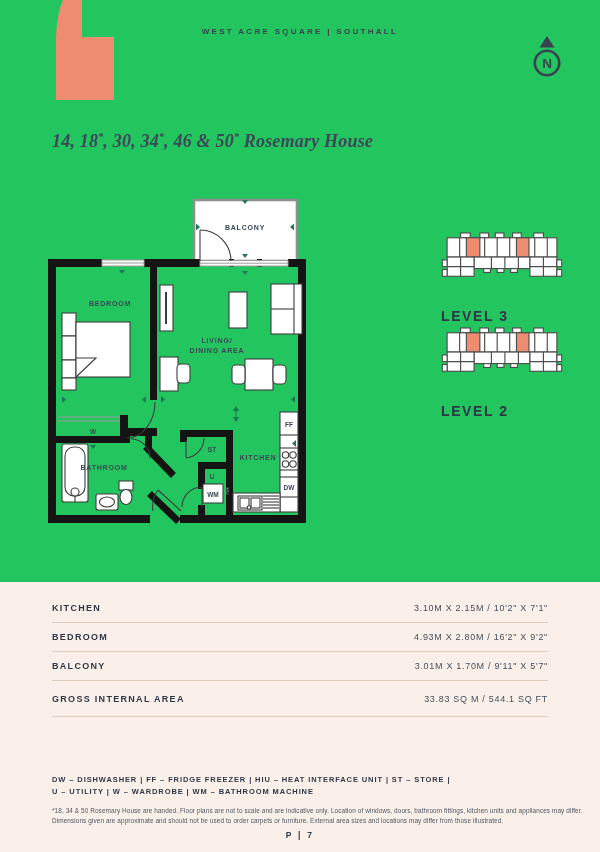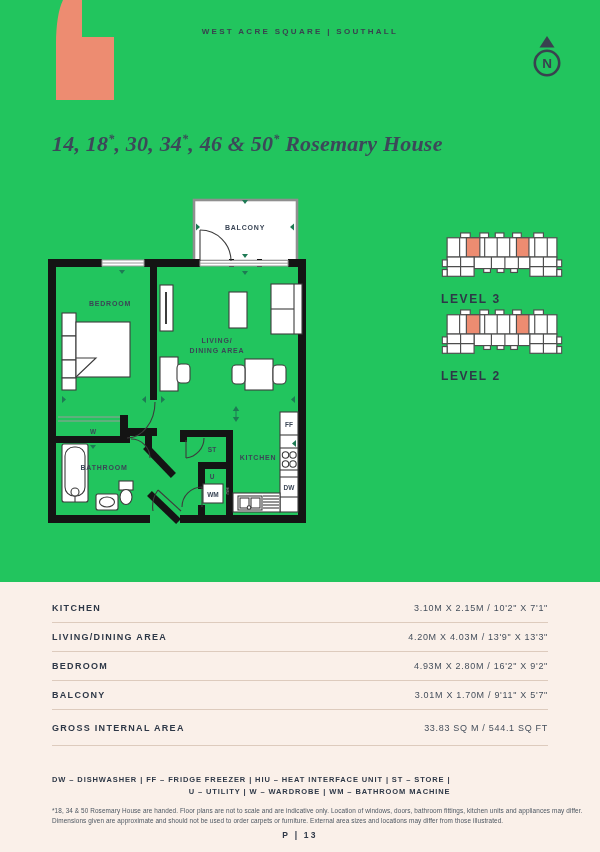--- a/index.html
+++ b/index.html
@@ -4,35 +4,35 @@
 <style>
   html,body{margin:0;padding:0;background:#e8e8e8;}
   .page{position:relative;width:600px;height:852px;background:#22c55e;overflow:hidden;
         font-family:"Liberation Sans",sans-serif;margin:0 auto;}
   .abs{position:absolute;}
   
   .brand{top:27px;left:0;width:100%;text-align:center;font-size:8px;font-weight:bold;
          letter-spacing:2.3px;color:#39424F;}
   
   .title{top:131px;left:52px;font-family:"Liberation Serif","DejaVu Serif",serif;
-         font-style:italic;font-weight:600;font-size:22px;color:#3C4859;letter-spacing:.2px;}
+         font-style:italic;font-weight:600;font-size:18px;color:#3C4859;letter-spacing:.2px;}
   .title sup{font-size:55%;vertical-align:super;}
   
   .level-block{left:441px;width:130px;}
-  .level-label{font-size:12px;font-weight:bold;letter-spacing:1.6px;color:#2E3847;margin-top:4px;}
+  .level-label{font-size:14px;font-weight:bold;letter-spacing:1.6px;color:#2E3847;margin-top:20px;}
   
   .panel{top:582px;left:0;width:600px;height:270px;background:#FAF0E9;}
   .spec-table{position:absolute;left:52px;right:52px;top:12px;}
   .spec-row{display:flex;justify-content:space-between;align-items:center;height:28px;
             border-bottom:1px solid #DDCBBD;}
   .spec-row.tall{height:35px;justify-content:space-between;}
   .spec-label{font-size:9px;font-weight:bold;letter-spacing:1.3px;color:#2E3847;}
   .spec-value{font-size:9px;letter-spacing:.7px;color:#454F5C;}
   .legend{position:absolute;left:52px;top:192px;font-size:7.5px;font-weight:bold;
-          letter-spacing:.9px;color:#2E3847;line-height:11.5px;white-space:nowrap;text-align:right;}
+          letter-spacing:.9px;color:#2E3847;line-height:11.5px;white-space:nowrap;}
   .disclaimer{position:absolute;left:52px;top:224px;font-size:6.4px;letter-spacing:.1px;
               color:#4C5661;line-height:9.5px;white-space:nowrap;}
   .page-num{position:absolute;left:0;top:248px;width:100%;text-align:center;font-size:8.5px;
             font-weight:bold;letter-spacing:2.2px;color:#2E3847;}
   
   text{font-family:"Liberation Sans",sans-serif;}
 </style>
 </head>
 <body>
 
@@ -237,38 +237,34 @@
       </symbol>
     </defs>
   </svg>
 
   <div class="abs level-block" style="top:232px;">
     <svg width="122" height="52" viewBox="0 0 126 54">
         <use href="#bldg"></use>
       </svg>
     <div class="level-label">LEVEL 3</div>
   </div>
-  <div class="abs level-block" style="top:309px;">
+  <div class="abs level-block" style="top:327px;">
     <svg width="122" height="52" viewBox="0 0 126 54">
         <use href="#bldg"></use>
       </svg>
     <div class="level-label">LEVEL 2</div>
   </div>
 
   <div class="abs panel">
     <div class="spec-table">
       <div class="spec-row">
         <span class="spec-label">KITCHEN</span>
         <span class="spec-value">3.10M X 2.15M / 10'2" X 7'1"</span>
       </div>
       <div class="spec-row">
-        <span class="spec-label">LIVING/DINING AREA</span>
-        <span class="spec-value">4.20M X 4.03M / 13'9" X 13'3"</span>
-      </div>
-      <div class="spec-row">
         <span class="spec-label">BEDROOM</span>
         <span class="spec-value">4.93M X 2.80M / 16'2" X 9'2"</span>
       </div>
       <div class="spec-row">
         <span class="spec-label">BALCONY</span>
         <span class="spec-value">3.01M X 1.70M / 9'11" X 5'7"</span>
       </div>
       <div class="spec-row tall">
         <span class="spec-label">GROSS INTERNAL AREA</span>
         <span class="spec-value">33.83 SQ M / 544.1 SQ FT</span>
@@ -278,16 +274,16 @@
     <div class="legend">
       <div>DW – DISHWASHER | FF – FRIDGE FREEZER | HIU – HEAT INTERFACE UNIT | ST – STORE |</div>
       <div>U – UTILITY | W – WARDROBE | WM – BATHROOM MACHINE</div>
     </div>
 
     <div class="disclaimer">
       <div>*18, 34 &amp; 50 Rosemary House are handed. Floor plans are not to scale and are indicative only. Location of windows, doors, bathroom fittings, kitchen units and appliances may differ.</div>
       <div>Dimensions given are approximate and should not be used to order carpets or furniture. External area sizes and locations may differ from those illustrated.</div>
     </div>
 
-    <div class="page-num">P | 13</div>
+    <div class="page-num">P | 7</div>
   </div>
 
 </div>
 
 </body></html>

